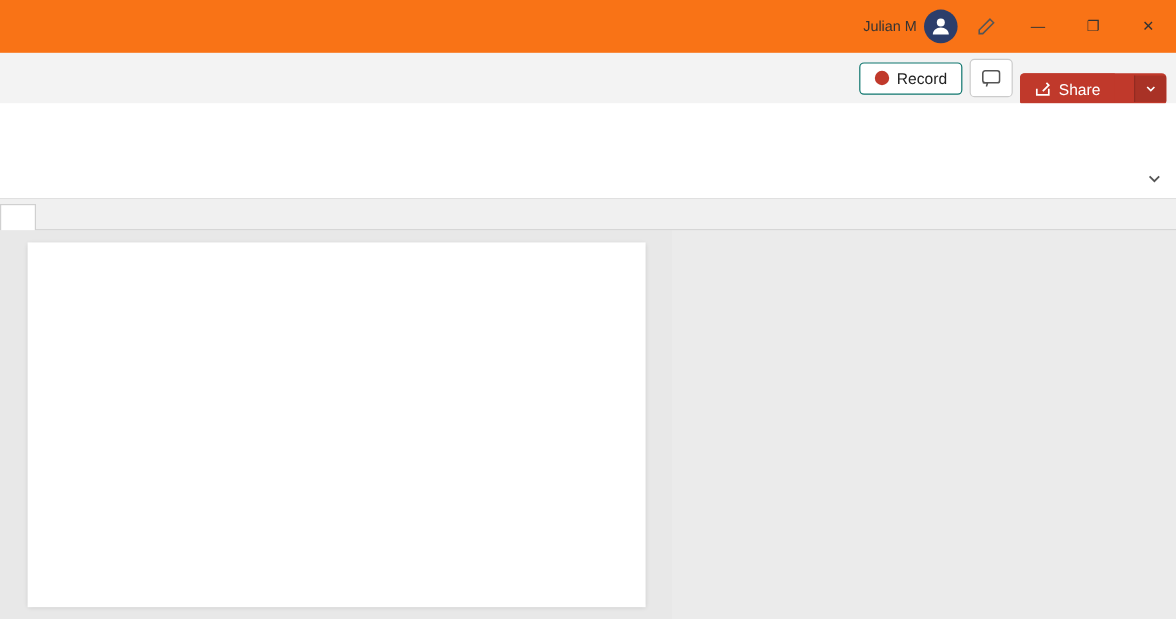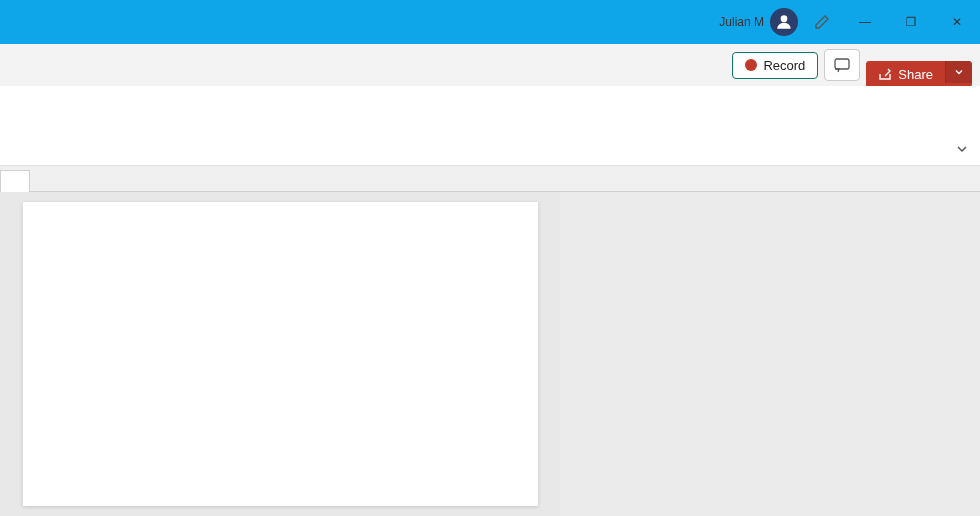--- a/index.html
+++ b/index.html
@@ -9,21 +9,21 @@
       background: #f3f3f3;
       font-family: 'Segoe UI', Arial, sans-serif;
       overflow: hidden;
       position: relative;
     }
 
     
     .title-bar {
       width: 100%;
       height: 44px;
-      background: #0ea5e9;
+      background: #f97316;
       display: flex;
       align-items: center;
       justify-content: flex-end;
       padding-right: 0;
       position: relative;
     }
 
     .title-bar-user {
       display: flex;
       align-items: center;
@@ -143,22 +143,22 @@
       border-radius: 4px;
       width: 36px;
       height: 32px;
       cursor: pointer;
       color: #444;
       font-size: 14px;
     }
 
     .btn-share {
       display: flex;
-      align-items: flex-start;
-      gap: 0;
+      align-items: center;
+      gap: 16px;
       background: #c0392b;
       border: none;
       border-radius: 4px;
       overflow: hidden;
       cursor: pointer;
       margin-top: 18px;
     }
 
     .btn-share-main {
       display: flex;

